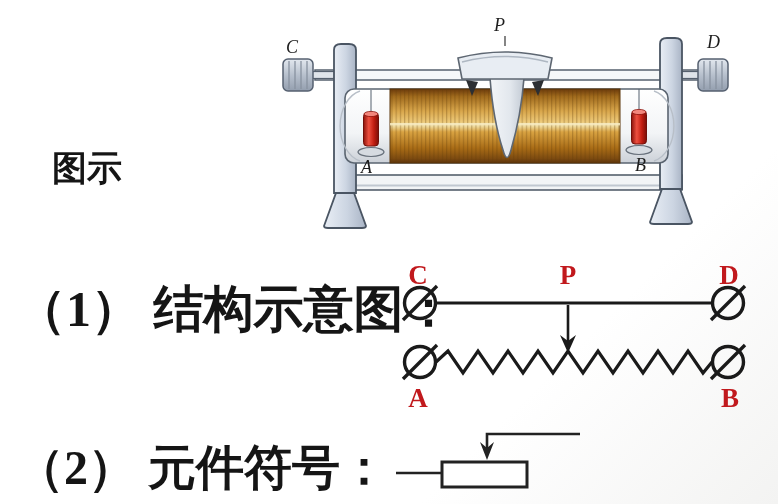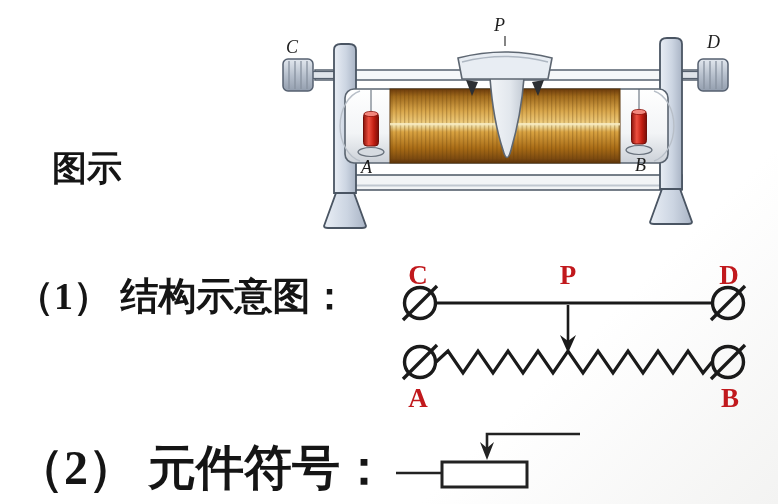--- a/index.html
+++ b/index.html
@@ -6,21 +6,21 @@
   .canvas{
     position:relative; width:778px; height:504px; overflow:hidden;
     background:linear-gradient(135deg,#ffffff 72%,#f3f3f2 100%);
     font-family:"Liberation Serif",serif;
   }
   .cap{
     position:absolute; color:#151515; font-weight:700; white-space:nowrap;
     font-family:"Liberation Serif",serif; letter-spacing:0px; line-height:1.1;
   }
   .cap-tushi{ left:52px; top:150px; font-size:35px; }
-  .cap-item1{ left:16px; top:276px; font-size:38px; }
+  .cap-item1{ left:16px; top:282px; font-size:50px; }
   .cap-item2{ left:16px; top:442px; font-size:48px; }
   svg{ position:absolute; display:block; }
   .photo-svg{ left:278px; top:4px; }
   .schem-svg{ left:385px; top:252px; }
   .sym-svg{ left:390px; top:424px; }
   .photo-label{ font-family:"Liberation Serif",serif; font-style:italic; font-size:18px; fill:#1d1d1d; }
   .schem-label{ font-family:"Liberation Serif",serif; font-weight:700; font-size:27px; fill:#c1191d; }
 </style>
 </head>
 <body>

